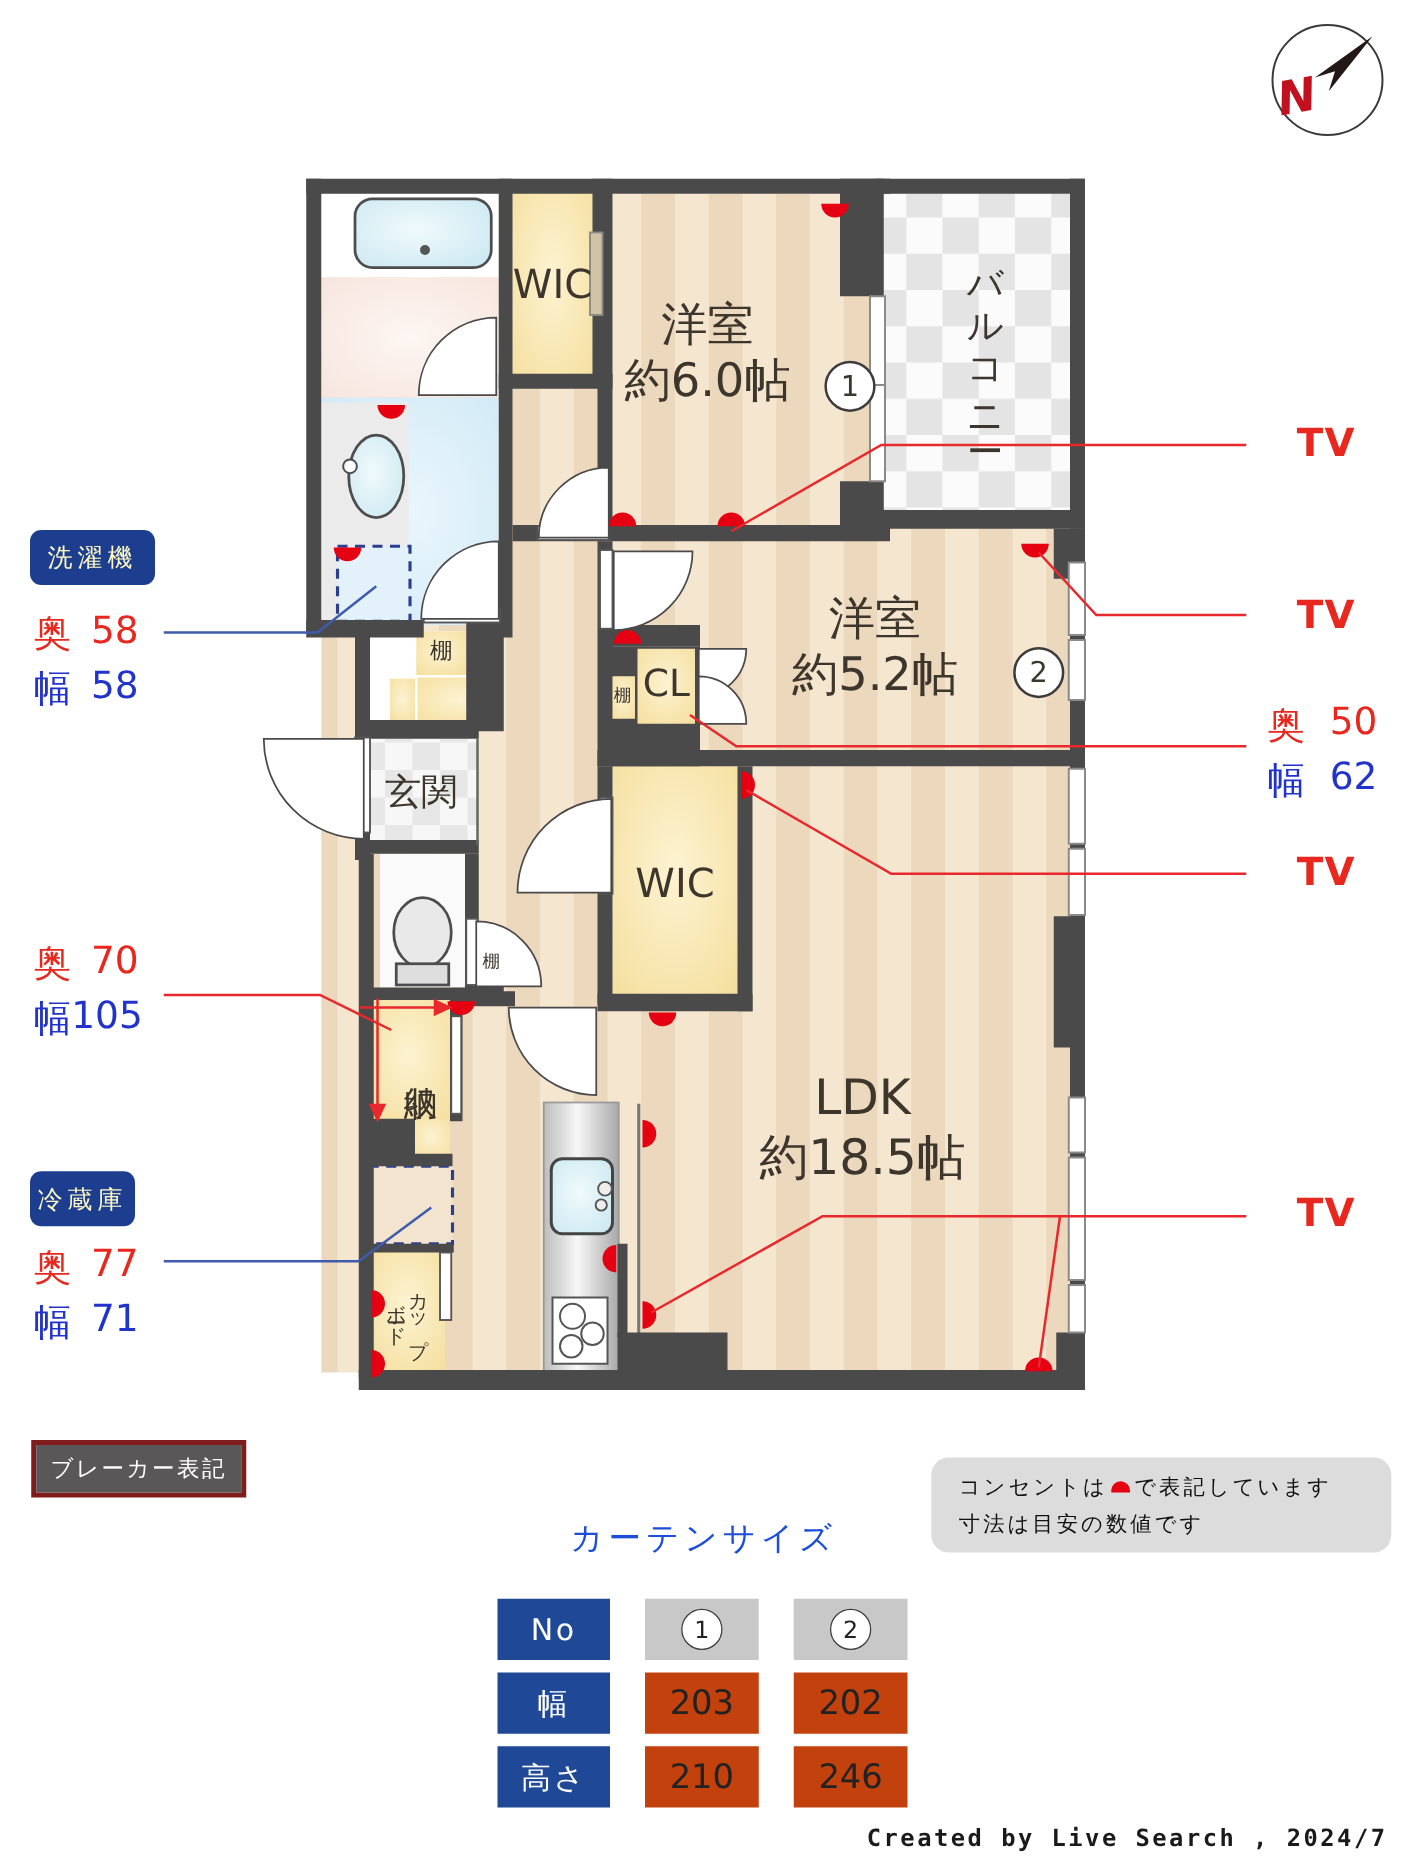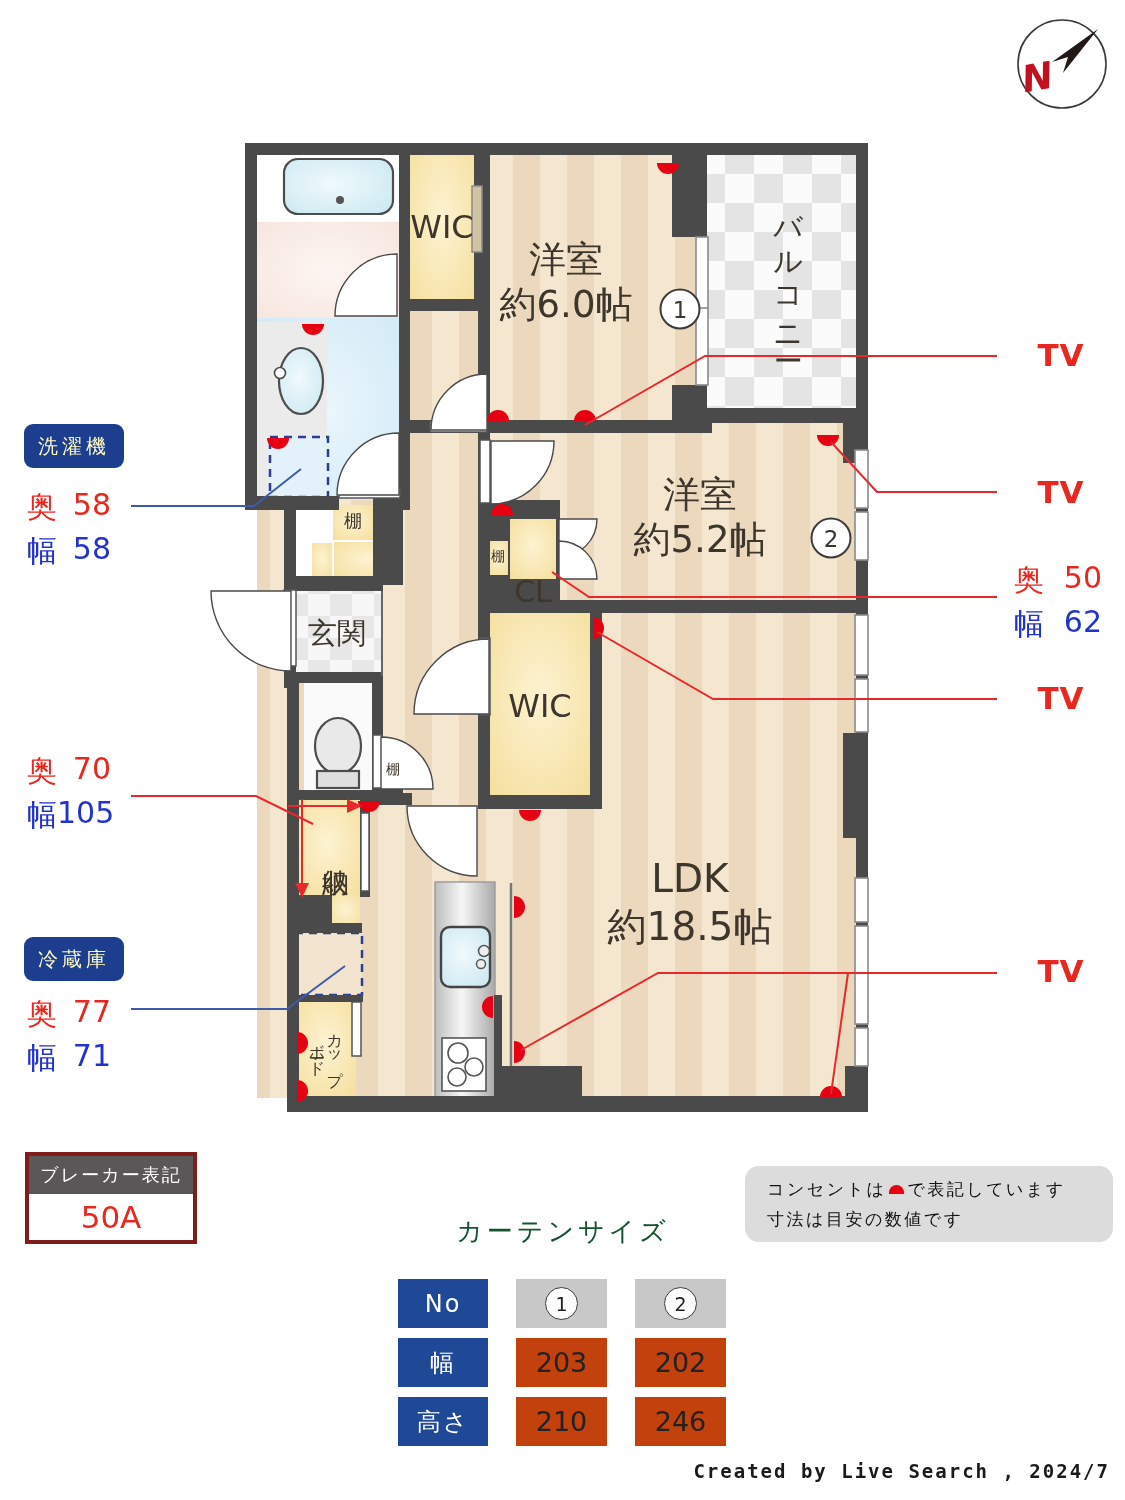--- a/index.html
+++ b/index.html
@@ -16,21 +16,21 @@
   .badge{position:absolute;background:#1d3e8f;color:#fef9c3;border-radius:9px;font-size:20px;
          display:flex;align-items:center;justify-content:center;letter-spacing:4px;}
   .dim-row{position:absolute;display:flex;justify-content:space-between;font-size:30px;}
   .dim-red{color:#e8281e;}
   .dim-blue{color:#2233cc;}
   .tv-label{position:absolute;transform:translate(-50%,-50%);color:#e8281e;font-size:31px;font-weight:bold;letter-spacing:1px;}
   .compass-n{position:absolute;color:#c3101f;font-style:italic;font-weight:bold;font-size:37px;transform:rotate(-10deg);}
   .breaker{position:absolute;left:25px;top:1152px;width:164px;border:4px solid #7f1d1d;background:#fff;}
   .breaker .hd{background:#595757;color:#fff;font-size:18px;height:38px;display:flex;align-items:center;justify-content:center;letter-spacing:2px;}
   .breaker .val{color:#e8281e;font-size:31px;height:46px;display:flex;align-items:center;justify-content:center;}
-  .ct-title{position:absolute;transform:translate(-50%,-50%);font-size:26px;letter-spacing:4px;color:#14532d;}
+  .ct-title{position:absolute;transform:translate(-50%,-50%);font-size:26px;letter-spacing:4px;color:#1d4ed8;}
   .ct-row{position:absolute;left:398px;display:flex;}
   .ct-h{width:90px;height:49px;background:#1f4896;color:#fff;font-size:24px;display:flex;align-items:center;justify-content:center;letter-spacing:2px;}
   .ct-c{width:91px;height:49px;margin-left:28px;background:#c2410c;color:#222;font-size:27px;display:flex;align-items:center;justify-content:center;}
   .ct-c.no{background:#c8c8c8;}
   .circle-num{width:31px;height:31px;border:1.5px solid #3c3c3c;border-radius:50%;background:#fff;
               font-size:19px;display:flex;align-items:center;justify-content:center;}
   .note{position:absolute;left:745px;top:1166px;width:368px;height:76px;background:#dcdcdd;border-radius:14px;
         display:flex;flex-direction:column;justify-content:center;padding-left:22px;box-sizing:border-box;gap:7px;}
   .note .ln{font-size:17px;letter-spacing:2.5px;color:#111;display:flex;align-items:center;}
   .dome-glyph{display:inline-block;width:15px;height:9px;background:#e50012;border-radius:8px 8px 0 0;margin:0 3px;}
@@ -300,21 +300,21 @@
   <div class="lbl" style="left:442px;top:228px;font-size:32px;">WIC</div>
   <div class="lbl" style="left:566px;top:282px;">
     <div class="room-name">洋室</div>
     <div class="room-size">約6.0帖</div>
   </div>
   <div class="lbl vert" style="left:788px;top:272px;font-size:29px;letter-spacing:5px;">バルコニー</div>
   <div class="lbl" style="left:700px;top:517px;">
     <div class="room-name">洋室</div>
     <div class="room-size">約5.2帖</div>
   </div>
-  <div class="lbl" style="left:533px;top:548px;font-size:30px;margin-top:44px;">CL</div>
+  <div class="lbl" style="left:533px;top:548px;font-size:30px;">CL</div>
   <div class="lbl small-shelf" style="left:498px;top:557px;font-size:14px;">棚</div>
   <div class="lbl" style="left:540px;top:707px;font-size:32px;">WIC</div>
   <div class="lbl" style="left:337px;top:634px;font-size:29px;">玄関</div>
   <div class="lbl" style="left:353px;top:521px;font-size:18px;">棚</div>
   <div class="lbl small-shelf" style="left:393px;top:770px;font-size:14px;">棚</div>
   <div class="lbl vert" style="left:335px;top:848px;font-size:27px;">収納</div>
   <div class="lbl" style="left:690px;top:903px;">
     <div style="font-size:39px;">LDK</div>
     <div style="font-size:39px;">約18.5帖</div>
   </div>
@@ -338,21 +338,21 @@
 
   <div class="dim-row dim-red" style="left:27px;top:751px;width:84px;">
     <span>奥</span>
     <span>70</span>
   </div>
   <div class="dim-row dim-blue" style="left:27px;top:795px;width:84px;">
     <span>幅</span>
     <span>105</span>
   </div>
 
-  <div class="badge" style="left:24px;top:937px;width:100px;height:44px;text-align:right;">冷蔵庫</div>
+  <div class="badge" style="left:24px;top:937px;width:84px;height:44px;text-align:right;">冷蔵庫</div>
   <div class="dim-row dim-red" style="left:27px;top:994px;width:84px;">
     <span>奥</span>
     <span>77</span>
   </div>
   <div class="dim-row dim-blue" style="left:27px;top:1038px;width:84px;">
     <span>幅</span>
     <span>71</span>
   </div>
 
   <div class="tv-label" style="left:1061px;top:355px;">TV</div>
@@ -363,21 +363,20 @@
   </div>
   <div class="dim-row dim-blue" style="left:1014px;top:604px;width:88px;">
     <span>幅</span>
     <span>62</span>
   </div>
   <div class="tv-label" style="left:1061px;top:698px;">TV</div>
   <div class="tv-label" style="left:1061px;top:971px;">TV</div>
 
   <div class="breaker">
     <div class="hd">ブレーカー表記</div>
-    <div class="val">50A</div>
   </div>
 
   <div class="ct-title" style="left:563px;top:1231px;">カーテンサイズ</div>
   <div class="ct-row" style="top:1279px;text-align:center;">
     <div class="ct-h">No</div>
     <div class="ct-c no">
         <span class="circle-num">1</span>
       </div>
     <div class="ct-c no">
         <span class="circle-num">2</span>

